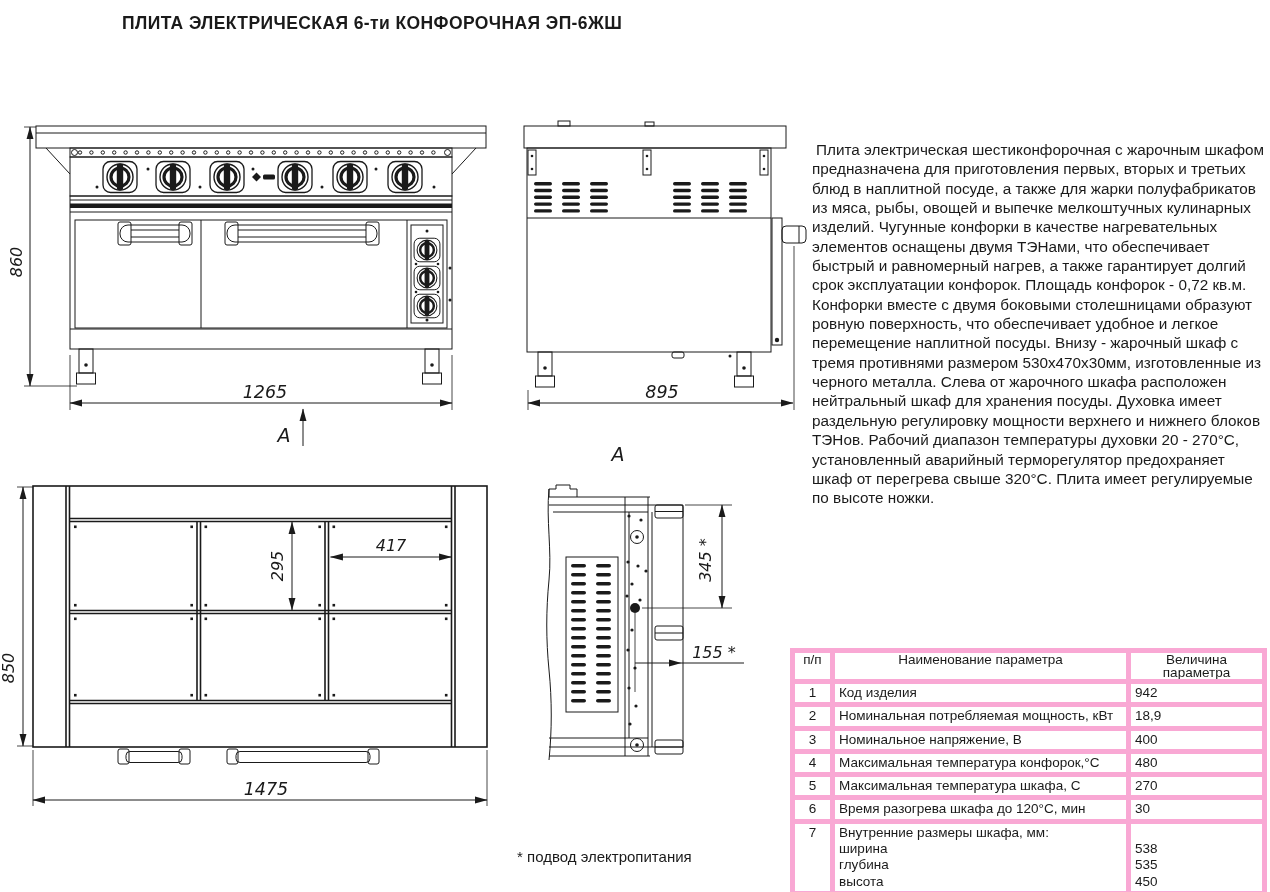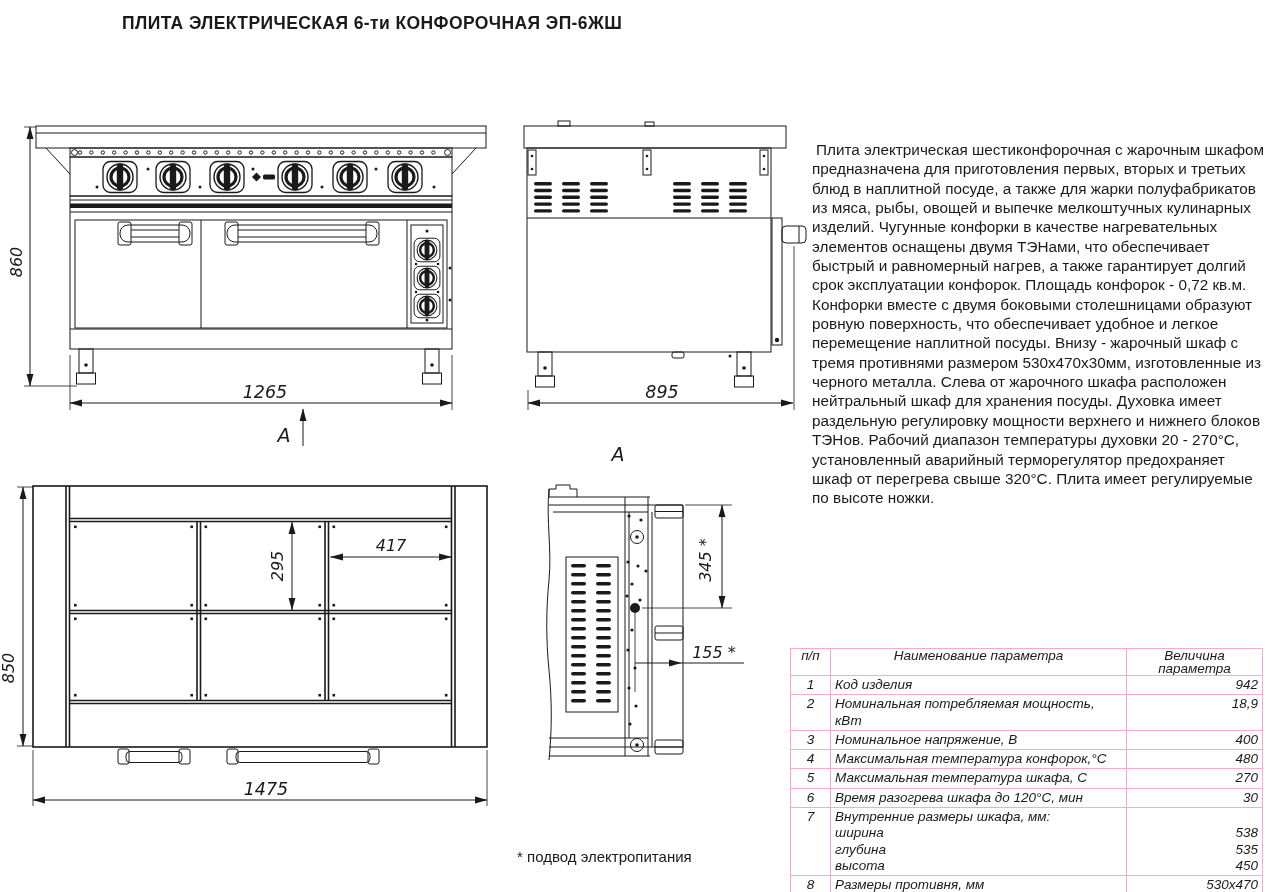--- a/index.html
+++ b/index.html
@@ -22,26 +22,26 @@
   svg .thin{stroke:#1a1a1a;fill:none;stroke-width:.8}
   svg .fill{fill:#1a1a1a;stroke:none}
   svg text{stroke:none;fill:#1a1a1a}
   .dim{font:italic 16px "DejaVu Sans",sans-serif;text-anchor:middle}
   .dim-lg{font:italic 17.5px "DejaVu Sans",sans-serif;text-anchor:middle}
   .sec-label{font:italic 19px "DejaVu Sans",sans-serif;text-anchor:middle}
   table.params{
     border-collapse:collapse;table-layout:fixed;font-size:13.5px;color:#1a1a1a;
   }
   table.params th,table.params td{
-    border:1px solid #f9a8d4;padding:1px 4px;line-height:16.3px;vertical-align:top;
-    white-space:pre-line;overflow:hidden;font-style:italic;
+    border:5px solid #f9a8d4;padding:1px 4px;line-height:16.3px;vertical-align:top;
+    white-space:pre-line;overflow:hidden;
   }
   table.params th{font-weight:400;text-align:center;line-height:13px;padding:0 2px}
   td.col-num{text-align:center}
-  td.col-value{text-align:right}
+  td.col-value{text-align:left}
 </style>
 </head>
 <body>
 
 <svg width="0" height="0" style="position:absolute" aria-hidden="true">
   <defs>
     <marker id="arr" viewBox="0 0 12 8" refX="11.5" refY="4" markerWidth="13" markerHeight="9" orient="auto-start-reverse">
       <path d="M12,4 L0,0.7 L0,7.3 Z" fill="#1a1a1a"></path>
     </marker>
     <g id="knob">

